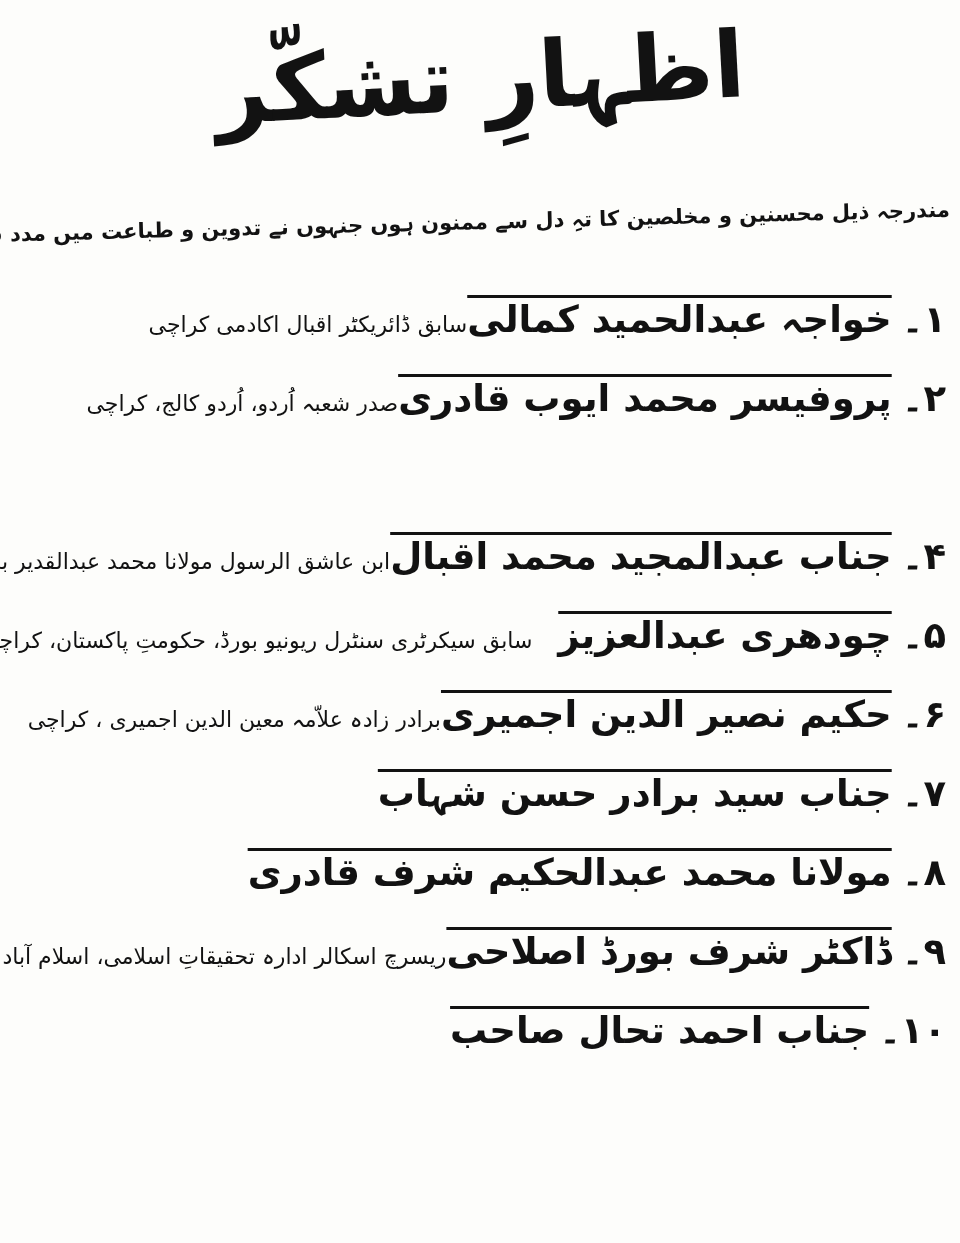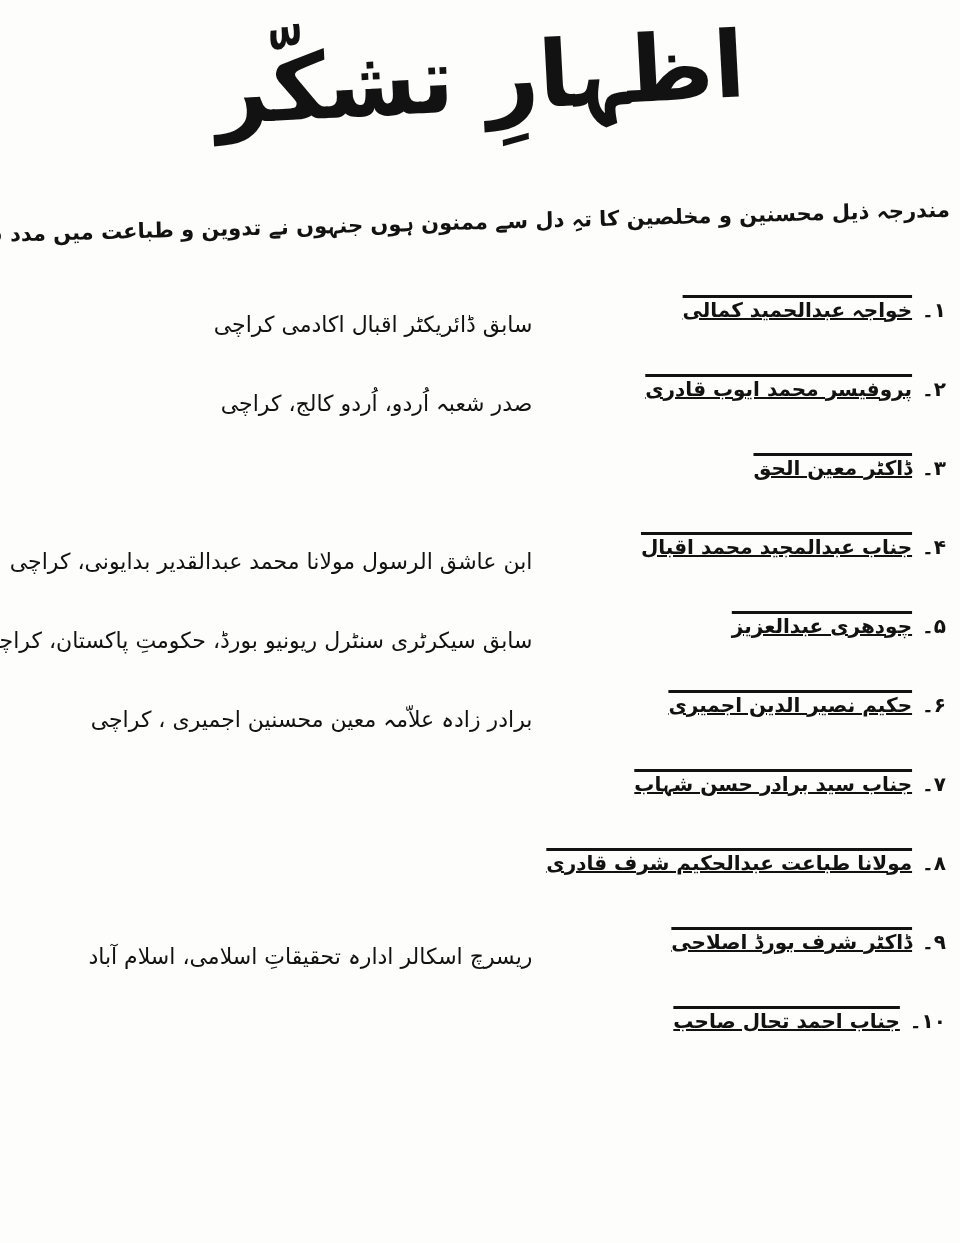--- a/index.html
+++ b/index.html
@@ -38,25 +38,24 @@
     padding:0 14px 0 6px;
   }
   .row{
     display:flex;
     direction:rtl;
     align-items:flex-start;
     height:79px;
   }
   .name-cell{
     flex:0 0 44%;
-    font-size:20px;
+    font-size:37px;
     font-weight:600;
     white-space:nowrap;
     padding-top:6px;
-    text-decoration:underline;
   }
   .entry-number{
     display:inline-block;
     margin-inline-end:10px;
   }
   .entry-name{
     text-decoration:overline;
     text-decoration-thickness:2.5px;
   }
   .desig-cell{
@@ -88,55 +87,52 @@
     </div>
 
     <div class="row">
       <div class="name-cell">
         <span class="entry-number">۲۔</span><span class="entry-name">پروفیسر محمد ایوب قادری</span>
       </div>
       <div class="desig-cell">صدر شعبہ اُردو، اُردو کالج، کراچی</div>
     </div>
 
     <div class="row">
-      <div class="name-cell">
-        <span class="entry-number">۳۔</span><span class="entry-name">ڈاکٹر معین الحق</span>
-      </div>
     </div>
 
     <div class="row">
       <div class="name-cell">
         <span class="entry-number">۴۔</span><span class="entry-name">جناب عبدالمجید محمد اقبال</span>
       </div>
       <div class="desig-cell">ابن عاشق الرسول مولانا محمد عبدالقدیر بدایونی، کراچی</div>
     </div>
 
     <div class="row">
       <div class="name-cell">
         <span class="entry-number">۵۔</span><span class="entry-name">چودھری عبدالعزیز</span>
       </div>
       <div class="desig-cell">سابق سیکرٹری سنٹرل ریونیو بورڈ، حکومتِ پاکستان، کراچی</div>
     </div>
 
     <div class="row">
       <div class="name-cell">
         <span class="entry-number">۶۔</span><span class="entry-name">حکیم نصیر الدین اجمیری</span>
       </div>
-      <div class="desig-cell">برادر زادہ علاّمہ معین محسنین اجمیری ، کراچی</div>
+      <div class="desig-cell">برادر زادہ علاّمہ معین الدین اجمیری ، کراچی</div>
     </div>
 
     <div class="row">
       <div class="name-cell">
         <span class="entry-number">۷۔</span><span class="entry-name">جناب سید برادر حسن شہاب</span>
       </div>
     </div>
 
     <div class="row">
       <div class="name-cell">
-        <span class="entry-number">۸۔</span><span class="entry-name">مولانا طباعت عبدالحکیم شرف قادری</span>
+        <span class="entry-number">۸۔</span><span class="entry-name">مولانا محمد عبدالحکیم شرف قادری</span>
       </div>
     </div>
 
     <div class="row">
       <div class="name-cell">
         <span class="entry-number">۹۔</span><span class="entry-name">ڈاکٹر شرف بورڈ اصلاحی</span>
       </div>
       <div class="desig-cell">ریسرچ اسکالر ادارہ تحقیقاتِ اسلامی، اسلام آباد</div>
     </div>
 

